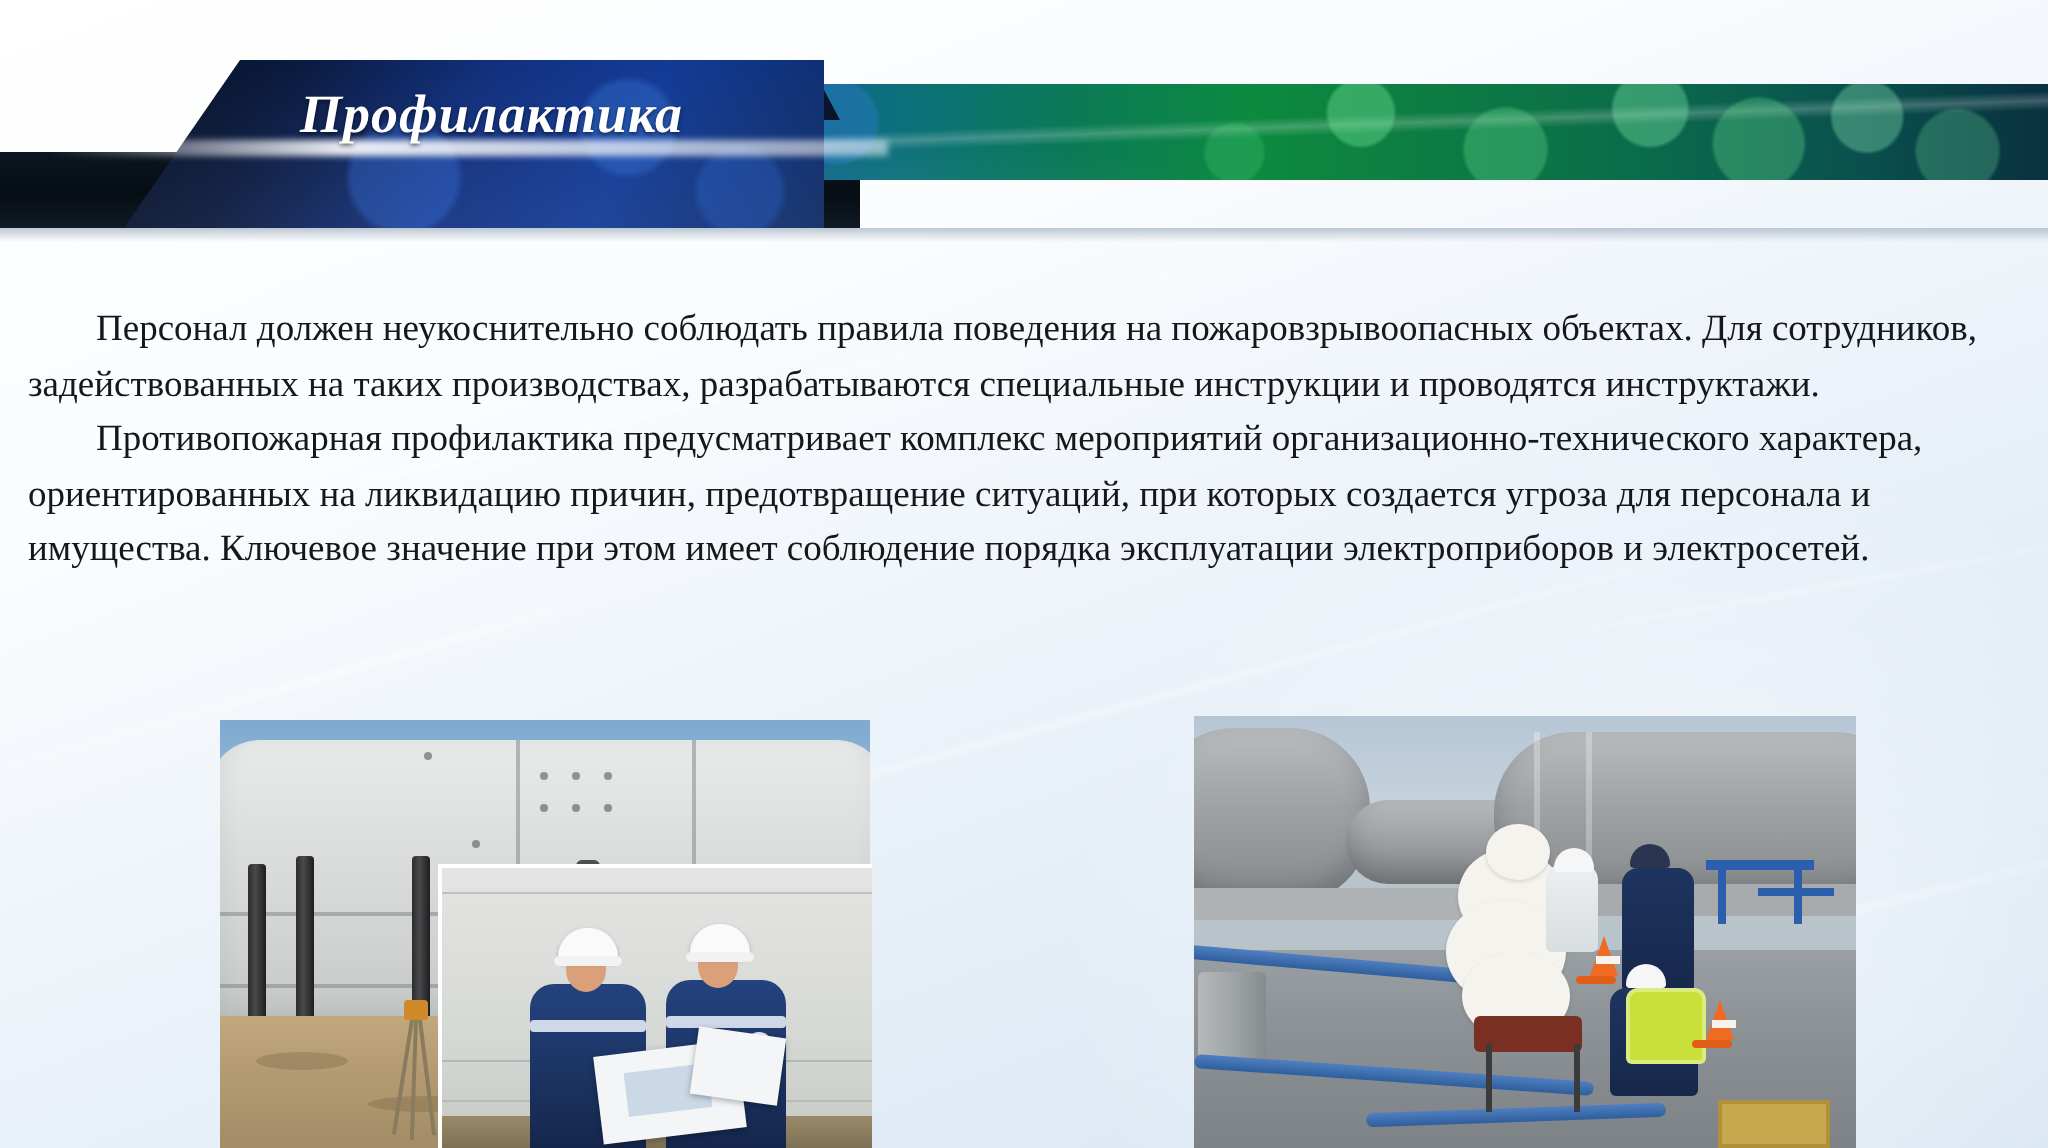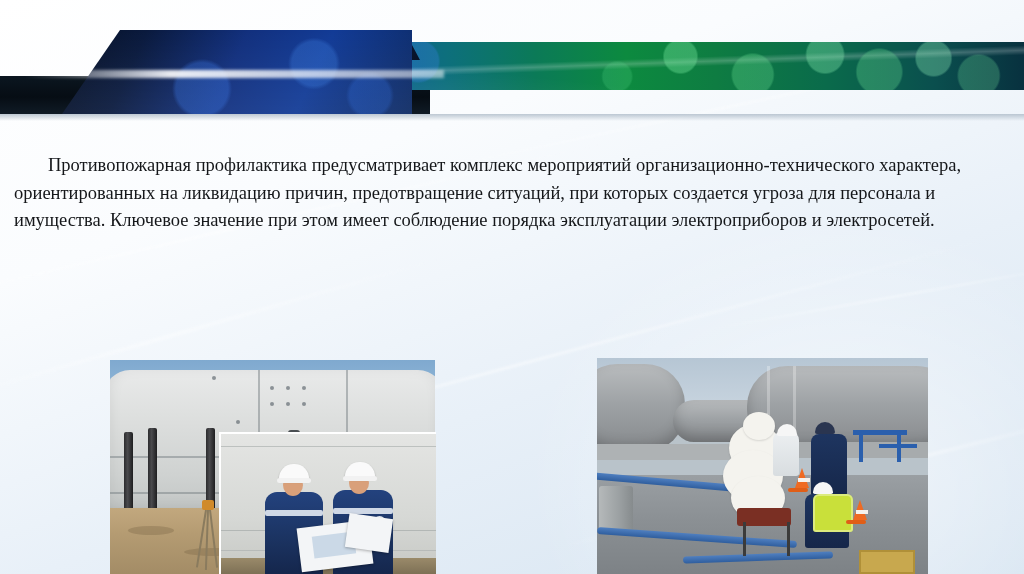--- a/index.html
+++ b/index.html
@@ -207,22 +207,24 @@
     <div class="bar-dark"></div>
     <div class="ribbon">
       <div class="ribbon-streak"></div>
     </div>
     <div class="plate-notch"></div>
     <div class="title-plate"></div>
     <div class="banner-hilite"></div>
     <div class="banner-under"></div>
   </div>
 
+  <div class="title-text">Профилактика</div>
 
   <div class="body-copy">
+    <p>Персонал должен неукоснительно соблюдать правила поведения на пожаровзрывоопасных объектах. Для сотрудников, задействованных на таких производствах, разрабатываются специальные инструкции и проводятся инструктажи.</p>
     <p>Противопожарная профилактика предусматривает комплекс мероприятий организационно-технического характера, ориентированных на ликвидацию причин, предотвращение ситуаций, при которых создается угроза для персонала и имущества. Ключевое значение при этом имеет соблюдение порядка эксплуатации электроприборов и электросетей.</p>
   </div>
 
   <div class="photo" id="photo-tank">
     <div class="tank-sky"></div>
     <div class="tank-body"></div>
     <div class="tank-seam" style="left:0;top:96px;width:340px;height:2px;"></div>
     <div class="tank-seam" style="left:0;top:132px;width:340px;height:2px;"></div>
     <div class="tank-seam" style="left:148px;top:10px;width:2px;height:140px;"></div>
     <div class="tank-seam" style="left:236px;top:10px;width:2px;height:140px;"></div>

